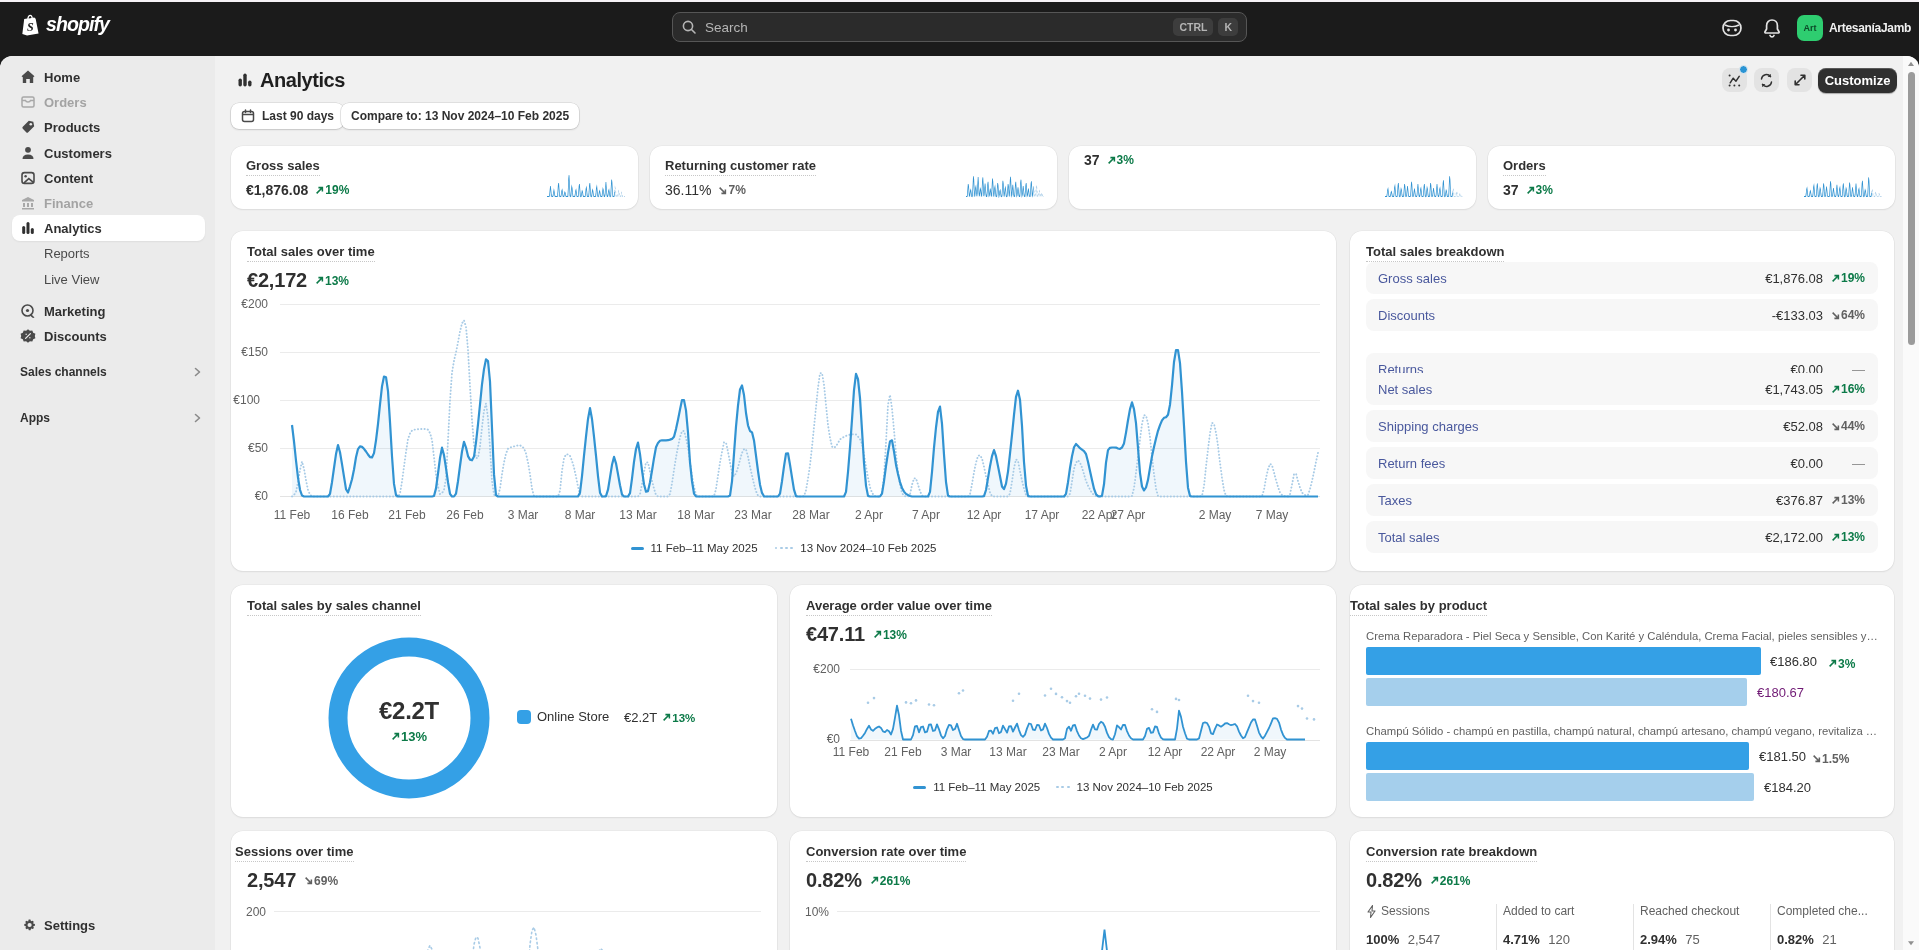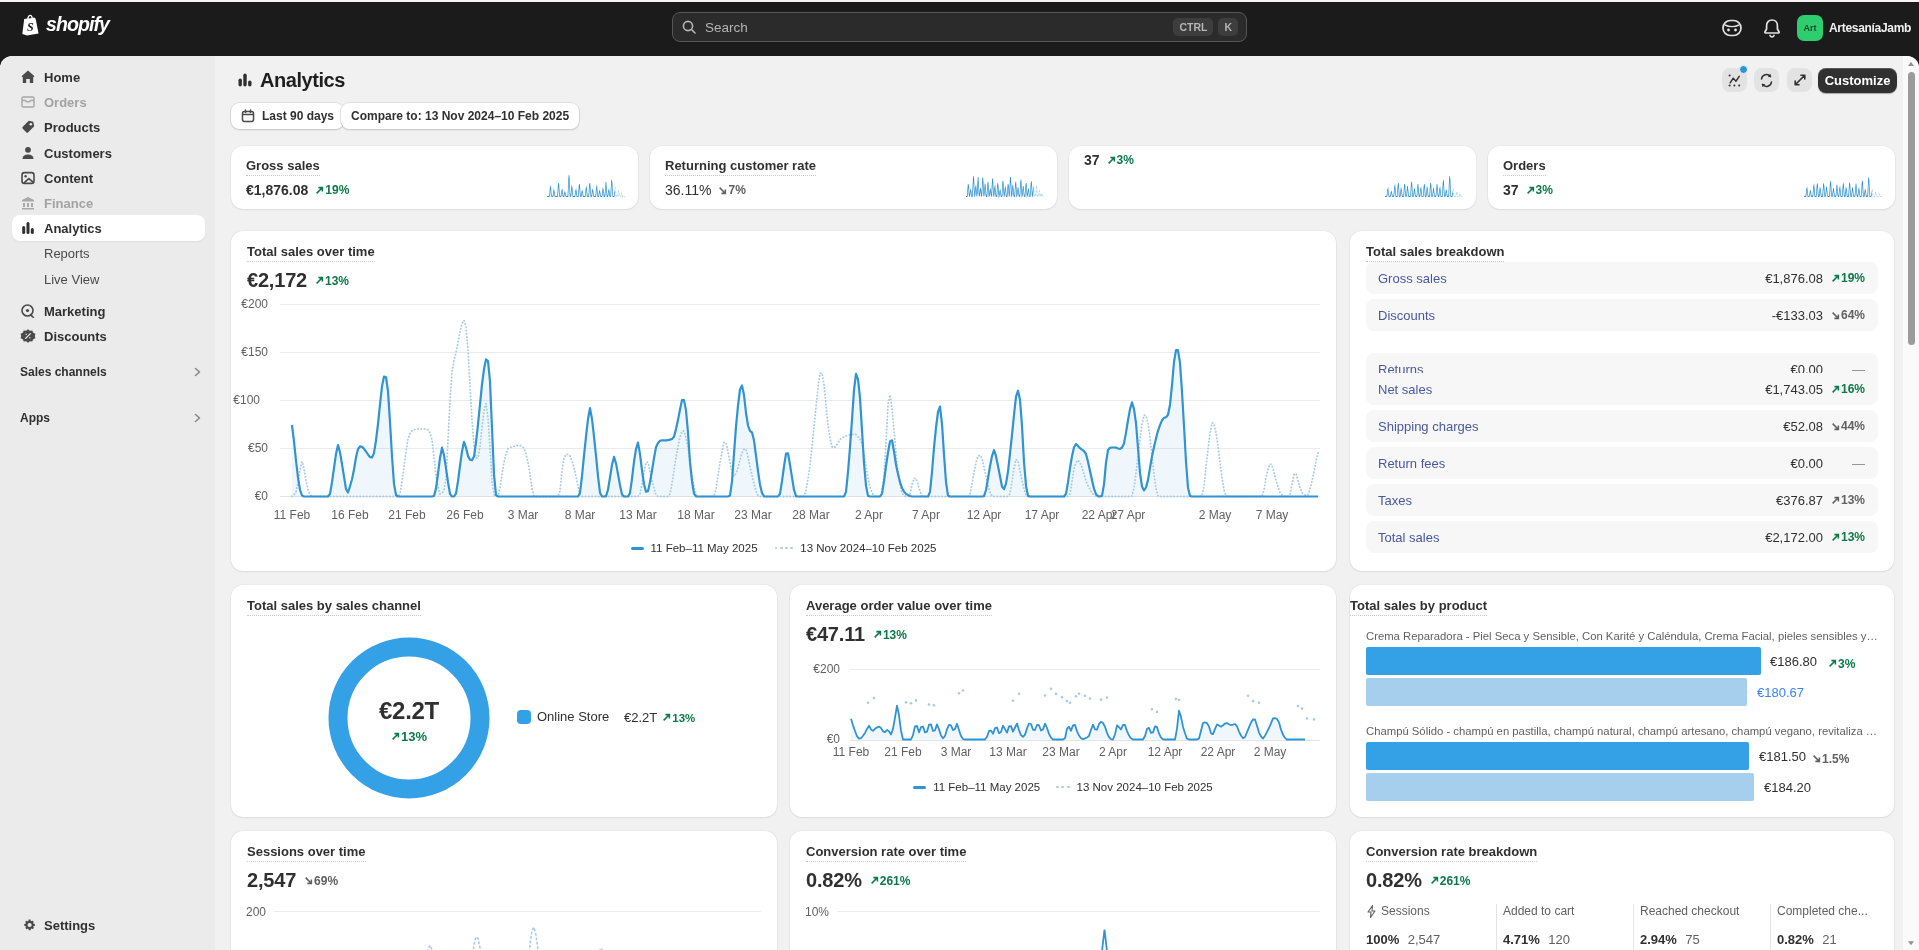--- a/index.html
+++ b/index.html
@@ -436,33 +436,33 @@
 
 <div class="card" style="left:1350px;top:529px;width:544px;height:232px">
   <div style="margin:11px 0 0 0"><span class="ctitle">Total sales by product</span></div>
   <div class="abs" style="left:16px;top:45px;width:514px;font-size:11.3px;color:#616161;white-space:nowrap;overflow:hidden;text-overflow:ellipsis">Crema Reparadora - Piel Seca y Sensible, Con Karité y Caléndula, Crema Facial, pieles sensibles y atópicas ...</div>
   <div class="abs" style="left:16px;top:62px;width:395px;height:28px;background:#34a0e6;border-radius:2px"></div>
   <div class="abs" style="left:420px;top:69px;font-size:13px;color:#303030">€186.80</div>
   <div class="abs" style="left:478px;top:69px"><span class="delta up"><svg width="9" height="9" viewBox="0 0 10 10">
             <path d="M1.8 8.2 L8 2 M3.8 1.8 L8.2 1.8 L8.2 6.2" fill="none" stroke="currentColor" stroke-width="1.7"></path>
           </svg>3%</span></div>
   <div class="abs" style="left:16px;top:93px;width:381px;height:28px;background:#a5cfec;border-radius:2px"></div>
-  <div class="abs" style="left:407px;top:100px;font-size:13px;color:#3b82f6">€180.67</div>
+  <div class="abs" style="left:407px;top:100px;font-size:13px;color:#701a75">€180.67</div>
   <div class="abs" style="left:16px;top:140px;width:514px;font-size:11.3px;color:#616161;white-space:nowrap;overflow:hidden;text-overflow:ellipsis">Champú Sólido - champú en pastilla, champú natural, champú artesano, champú vegano, revitaliza cabellos...</div>
   <div class="abs" style="left:16px;top:157px;width:383px;height:28px;background:#34a0e6;border-radius:2px"></div>
   <div class="abs" style="left:409px;top:164px;font-size:13px;color:#303030">€181.50</div>
   <div class="abs" style="left:462px;top:164px"><span class="delta dn"><svg width="9" height="9" viewBox="0 0 10 10">
             <path d="M1.8 1.8 L8 8 M3.8 8.2 L8.2 8.2 L8.2 3.8" fill="none" stroke="currentColor" stroke-width="1.7"></path>
           </svg>1.5%</span></div>
   <div class="abs" style="left:16px;top:188px;width:388px;height:28px;background:#a5cfec;border-radius:2px"></div>
   <div class="abs" style="left:414px;top:195px;font-size:13px;color:#303030">€184.20</div>
 </div>
 
 <div class="card" style="left:231px;top:775px;width:546px;height:175px">
-  <div style="margin:11px 0 0 16px"><span class="ctitle">Sessions over time</span></div>
+  <div style="margin:11px 0 0 4px"><span class="ctitle">Sessions over time</span></div>
   <div style="margin:7px 0 0 16px;display:flex;align-items:center">
         <span class="bigval">2,547</span>
         <span class="delta dn" style="margin-left:8px"><svg width="9" height="9" viewBox="0 0 10 10">
             <path d="M1.8 1.8 L8 8 M3.8 8.2 L8.2 8.2 L8.2 3.8" fill="none" stroke="currentColor" stroke-width="1.7"></path>
           </svg>69%</span>
       </div>
   <div class="axis r" style="left:13px;top:74px;width:22px">200</div>
   <div class="axis r" style="left:13px;top:117px;width:22px">150</div>
   <div class="gl" style="left:43px;top:80px;width:487px"></div>
 </div>

